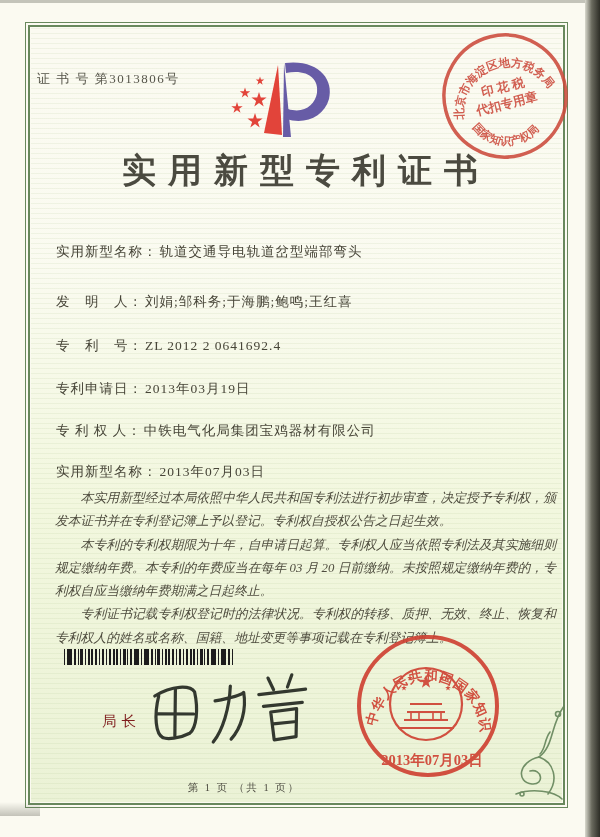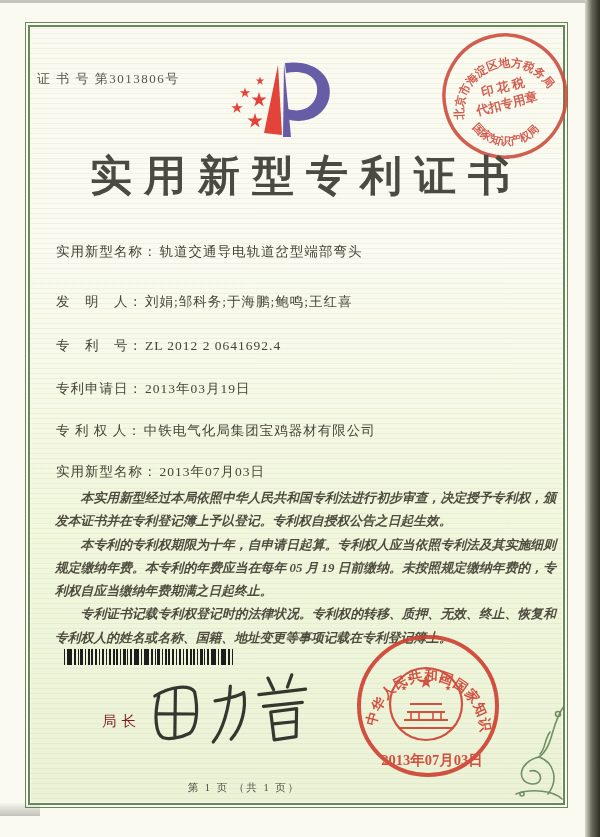--- a/index.html
+++ b/index.html
@@ -22,29 +22,29 @@
   .frame::before{content:"";position:absolute;inset:5px;
     background:
       repeating-linear-gradient(180deg, rgba(168,193,138,0.14) 0 1px, rgba(255,255,255,0) 1px 5px),
       linear-gradient(180deg, rgba(255,255,252,0) 0%, rgba(250,251,240,.6) 30%, rgba(242,247,222,1) 62%, rgba(235,242,214,1) 100%);
   }
 
   .layer{position:absolute;inset:0;z-index:3;}
 
   .cert-no{position:absolute;left:37px;top:70px;font-size:13px;letter-spacing:1.5px;color:#56554a;}
   .title{position:absolute;left:0;top:148px;width:600px;text-align:center;
-    font-size:42px;font-weight:600;letter-spacing:12px;text-indent:12px;color:#4b4a40;}
+    font-size:34px;font-weight:600;letter-spacing:12px;text-indent:12px;color:#4b4a40;}
 
   .row{position:absolute;left:56px;font-size:13.5px;color:#474538;letter-spacing:1px;white-space:nowrap;text-align:right;}
   .row .lbl{margin-right:2px;}
   .r0{top:243px}.r1{top:293px}.r2{top:337px}.r3{top:380px}.r4{top:422px}.r5{top:463px}
 
   .body-text{position:absolute;left:55px;top:487px;width:501px;
     font-size:12.8px;line-height:1.82;color:#4e4c3e;text-align:justify;font-style:italic;}
-  .body-text p{margin:0;text-indent:2em;font-weight:bold;}
+  .body-text p{margin:0;text-indent:2em;}
 
   .barcode{position:absolute;left:64px;top:649px;width:170px;height:16px;
     background:
       repeating-linear-gradient(90deg,#1d1d1d 0 1.5px,rgba(0,0,0,0) 1.5px 3.5px),
       repeating-linear-gradient(90deg,rgba(0,0,0,0) 0 5px,#1d1d1d 5px 7px,rgba(0,0,0,0) 7px 11px);}
 
   .director{position:absolute;left:102px;top:712px;font-size:14.5px;letter-spacing:5px;color:#7f1d1d;}
   .sig{position:absolute;left:142px;top:668px;}
 
   .footer{position:absolute;left:0;top:781px;width:488px;text-align:center;
@@ -117,21 +117,21 @@
   </div>
   <div class="row r4">
     <span class="lbl">专 利 权 人：</span><span>中铁电气化局集团宝鸡器材有限公司</span>
   </div>
   <div class="row r5">
     <span class="lbl">实用新型名称：</span><span>2013年07月03日</span>
   </div>
 
   <div class="body-text">
     <p>本实用新型经过本局依照中华人民共和国专利法进行初步审查，决定授予专利权，颁发本证书并在专利登记簿上予以登记。专利权自授权公告之日起生效。</p>
-    <p>本专利的专利权期限为十年，自申请日起算。专利权人应当依照专利法及其实施细则规定缴纳年费。本专利的年费应当在每年 05 月 19 日前缴纳。未按照规定缴纳年费的，专利权自应当缴纳年费期满之日起终止。</p>
+    <p>本专利的专利权期限为十年，自申请日起算。专利权人应当依照专利法及其实施细则规定缴纳年费。本专利的年费应当在每年 03 月 20 日前缴纳。未按照规定缴纳年费的，专利权自应当缴纳年费期满之日起终止。</p>
     <p>专利证书记载专利权登记时的法律状况。专利权的转移、质押、无效、终止、恢复和专利权人的姓名或名称、国籍、地址变更等事项记载在专利登记簿上。</p>
   </div>
 
   <div class="barcode"></div>
 
   <div class="director">局长</div>
   <svg class="sig" width="185" height="95" viewBox="0 0 185 95">
     <g fill="none" stroke="#33382f" stroke-width="3.2" stroke-linecap="round" stroke-linejoin="round" transform="rotate(-3 90 50)">
 
       <path d="M18,24 C12,44 13,62 20,66"></path>

